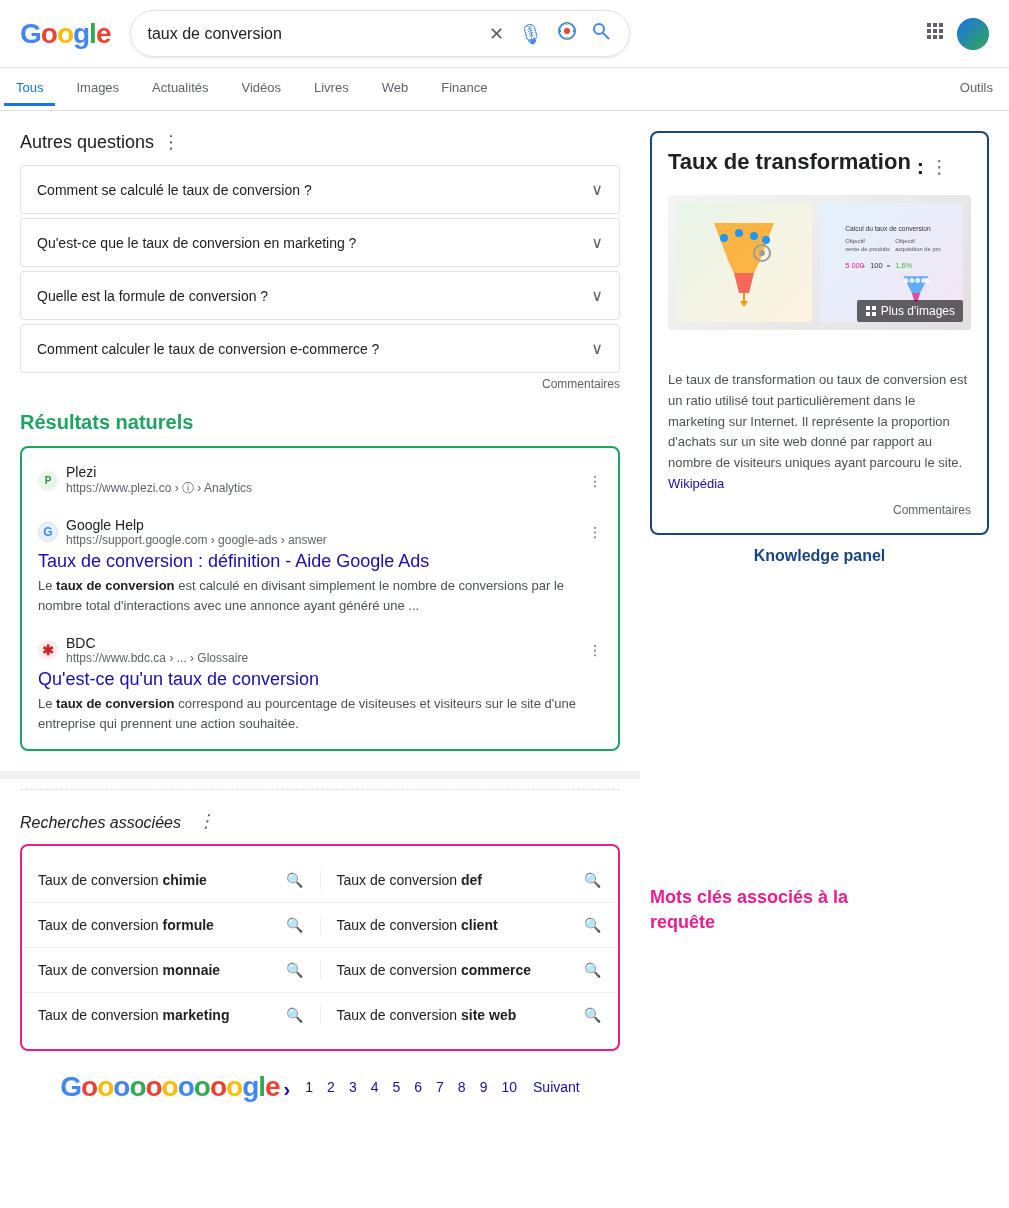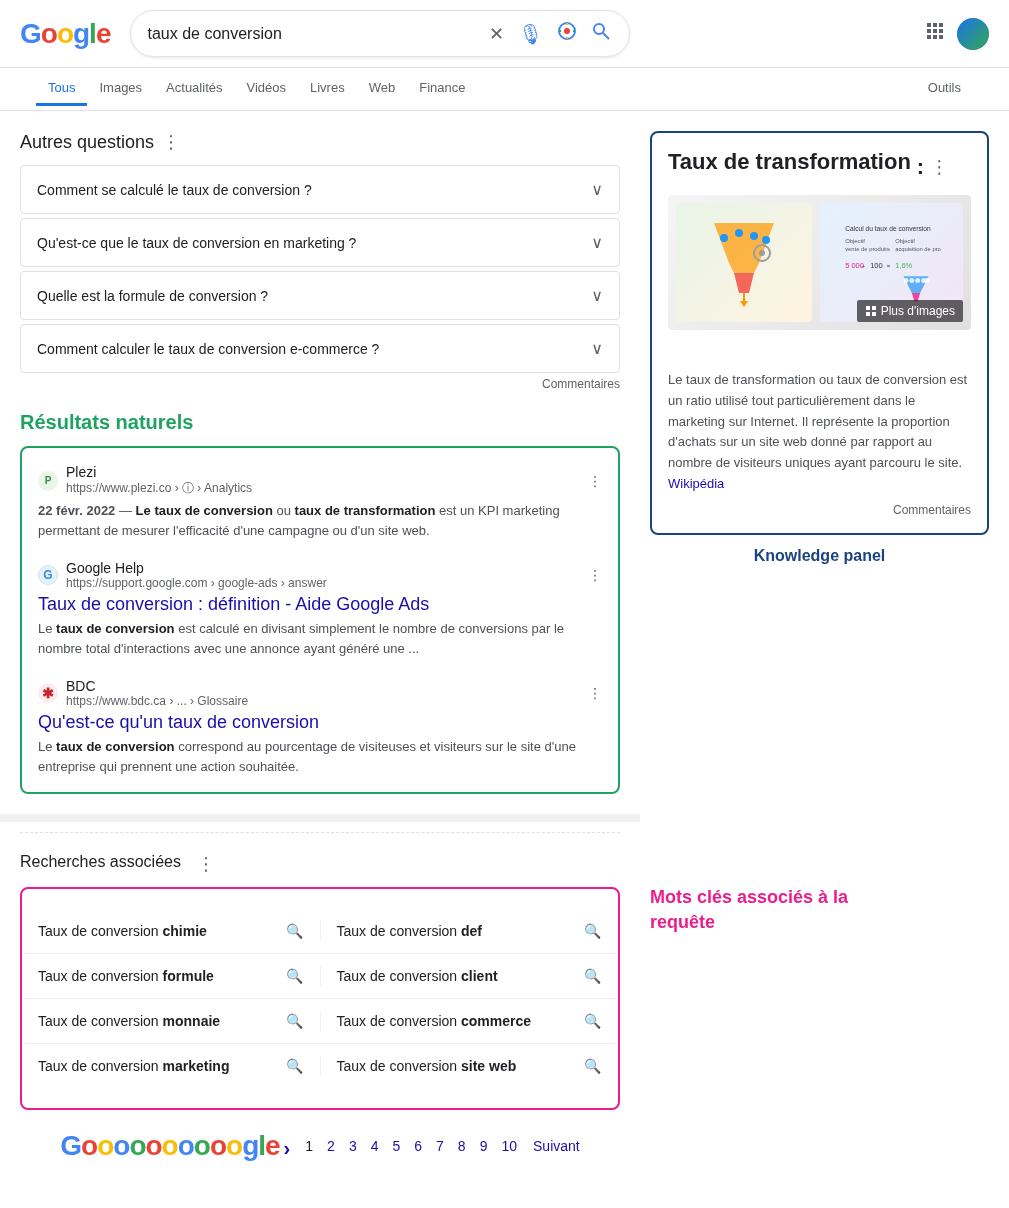--- a/index.html
+++ b/index.html
@@ -18,21 +18,21 @@
     .search-bar { display: flex; align-items: center; border: 1px solid #dfe1e5; border-radius: 24px; padding: 8px 16px; flex: 0 0 500px; gap: 10px; box-shadow: 0 1px 3px rgba(0,0,0,0.1); }
     .search-input { flex: 1; border: none; outline: none; font-size: 16px; color: #202124; }
     .search-icons { display: flex; gap: 10px; align-items: center; }
     .icon-btn { cursor: pointer; color: #5f6368; font-size: 18px; background: none; border: none; padding: 2px; }
     .header-right { margin-left: auto; display: flex; align-items: center; gap: 12px; }
     .apps-icon { font-size: 20px; color: #5f6368; cursor: pointer; }
     .avatar { width: 32px; height: 32px; border-radius: 50%; background: #4285f4; overflow: hidden; cursor: pointer; }
     .avatar-img { width: 100%; height: 100%; background: linear-gradient(135deg, #1a73e8, #34a853); border-radius: 50%; }
 
     
-    .nav { display: flex; align-items: center; padding: 4px 36px; border-bottom: 1px solid #e0e0e0; gap: 0; }
+    .nav { display: flex; align-items: center; padding: 4px 4px; border-bottom: 1px solid #e0e0e0; gap: 9px; }
     .nav-item { padding: 8px 12px; font-size: 13px; color: #5f6368; cursor: pointer; border-bottom: 3px solid transparent; white-space: nowrap; }
     .nav-item.active { color: #1a73e8; border-bottom: 3px solid #1a73e8; font-weight: 500; }
     .nav-outils { margin-left: auto; }
 
     
     .main { display: flex; padding: 20px; gap: 30px; }
     .left-col { flex: 0 0 600px; max-width: 600px; }
     .right-col { flex: 1; }
 
     
@@ -80,24 +80,24 @@
     .kp-image-more { position: absolute; bottom: 8px; right: 8px; background: rgba(0,0,0,0.6); color: white; font-size: 12px; padding: 4px 8px; border-radius: 2px; cursor: pointer; display: flex; align-items: center; gap: 4px; margin-top: 12px; }
 
     .kp-description { font-size: 13px; color: #4d5156; line-height: 1.6; margin-bottom: 8px; margin-top: 40px; }
     .kp-link { color: #1a0dab; text-decoration: none; cursor: pointer; }
     .kp-commentaires { text-align: right; font-size: 12px; color: #5f6368; }
 
     .kp-label { text-align: center; font-size: 16px; font-weight: bold; color: #1a4480; margin-top: 12px; }
 
     
     .related-section { border-top: 1px dashed #e0e0e0; padding-top: 20px; margin-top: 10px; }
-    .related-header { display: flex; align-items: flex-start; gap: 16px; margin-bottom: 12px; }
+    .related-header { display: flex; align-items: flex-end; gap: 16px; margin-bottom: 12px; font-style: italic; }
     .related-title { font-size: 16px; font-weight: normal; color: #202124; }
 
-    .related-box { border: 2px solid #e91e8c; border-radius: 8px; padding: 20px 0; }
+    .related-box { border: 2px solid #e91e8c; border-radius: 8px; padding: 12px 0; }
     .related-row { display: flex; align-items: center; border-bottom: 1px solid #f0f0f0; }
     .related-row:last-child { border-bottom: none; }
     .related-cell { flex: 1; display: flex; align-items: center; justify-content: space-between; padding: 14px 16px; cursor: pointer; }
     .related-cell-divider { width: 1px; background: #f0f0f0; height: 20px; }
     .related-text { font-size: 14px; color: #202124; }
     .related-text b { font-weight: bold; }
     .search-icon-small { color: #5f6368; font-size: 14px; }
 
     .related-label { font-size: 18px; font-weight: bold; color: #e91e8c; margin-top: 12px; line-height: 1.4; }
 
@@ -210,23 +210,20 @@
 
         <div class="result-item">
           <div class="result-source">
             <div class="favicon favicon-plezi">P</div>
             <div class="source-info">
               <span class="source-name">Plezi</span>
               <span class="source-url">https://www.plezi.co › ⓘ › Analytics</span>
             </div>
             <span class="source-dots">⋮</span>
           </div>
-          <div class="result-snippet">
-            <span class="result-date">22 févr. 2022</span> — <b>Le taux de conversion</b> ou <b>taux de transformation</b> est un KPI marketing permettant de mesurer l'efficacité d'une campagne ou d'un site web.
-          </div>
         </div>
 
         <div class="result-item">
           <div class="result-source">
             <div class="favicon favicon-google" style="font-weight:bold; font-size:12px; color:#4285f4;">G</div>
             <div class="source-info">
               <span class="source-name">Google Help</span>
               <span class="source-url">https://support.google.com › google-ads › answer</span>
             </div>
             <span class="source-dots">⋮</span>

